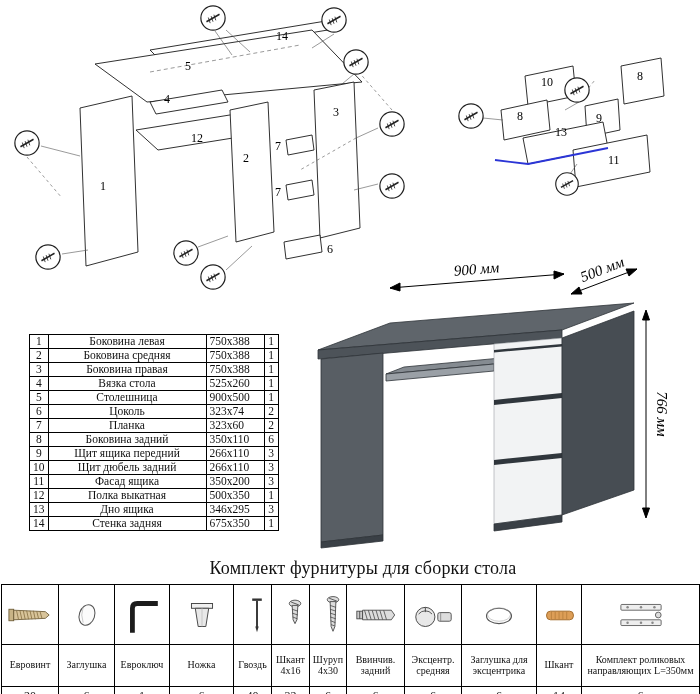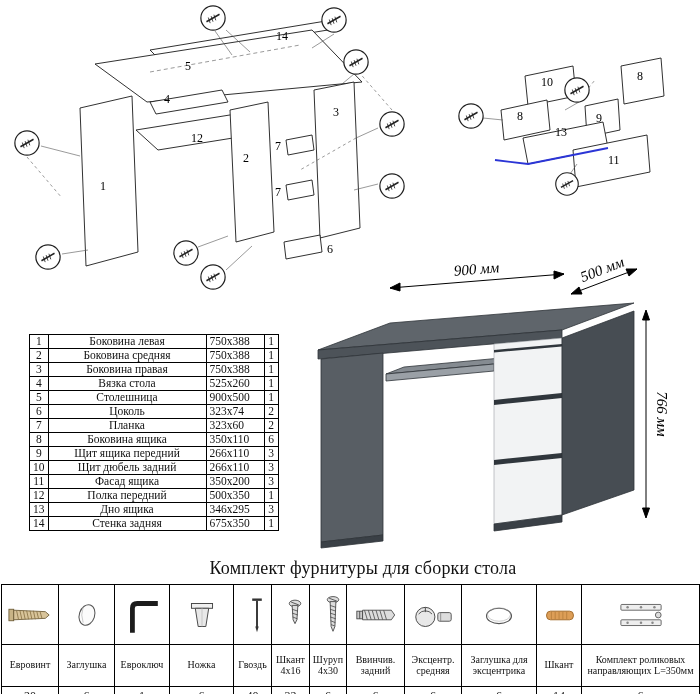--- a/index.html
+++ b/index.html
@@ -313,21 +313,21 @@
         <td class="part-qty">2</td>
       </tr>
       <tr>
         <td class="part-num">7</td>
         <td class="part-name">Планка</td>
         <td class="part-size">323x60</td>
         <td class="part-qty">2</td>
       </tr>
       <tr>
         <td class="part-num">8</td>
-        <td class="part-name">Боковина ящика</td>
+        <td class="part-name">Боковина задний</td>
         <td class="part-size">350x110</td>
         <td class="part-qty">6</td>
       </tr>
       <tr>
         <td class="part-num">9</td>
         <td class="part-name">Щит ящика передний</td>
         <td class="part-size">266x110</td>
         <td class="part-qty">3</td>
       </tr>
       <tr>
@@ -337,21 +337,21 @@
         <td class="part-qty">3</td>
       </tr>
       <tr>
         <td class="part-num">11</td>
         <td class="part-name">Фасад ящика</td>
         <td class="part-size">350x200</td>
         <td class="part-qty">3</td>
       </tr>
       <tr>
         <td class="part-num">12</td>
-        <td class="part-name">Полка передний</td>
+        <td class="part-name">Полка выкатная</td>
         <td class="part-size">500x350</td>
         <td class="part-qty">1</td>
       </tr>
       <tr>
         <td class="part-num">13</td>
         <td class="part-name">Дно ящика</td>
         <td class="part-size">346x295</td>
         <td class="part-qty">3</td>
       </tr>
       <tr>

